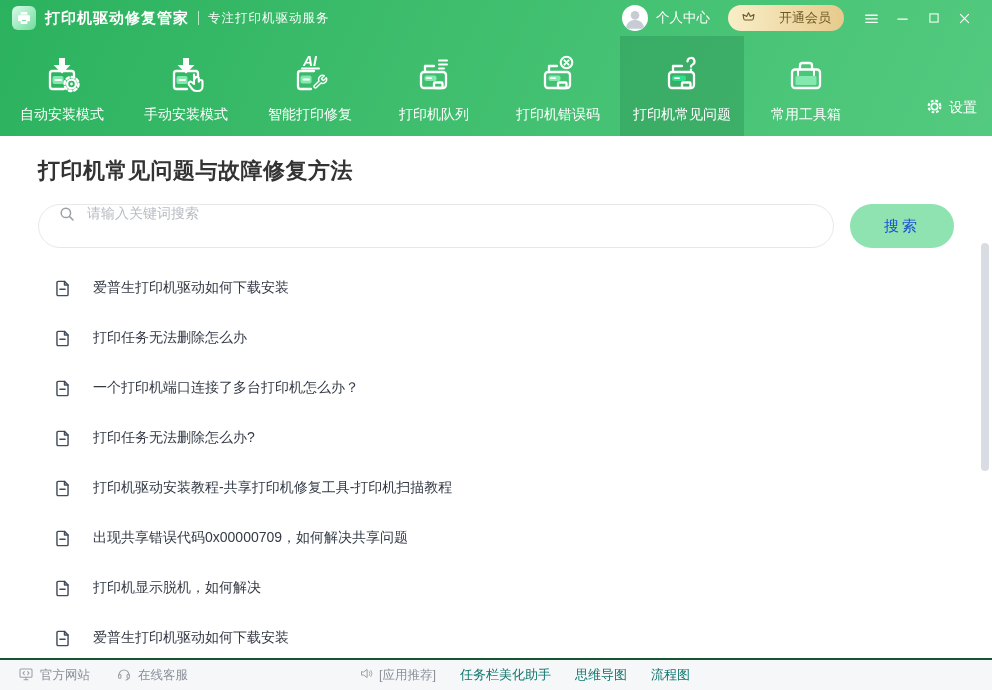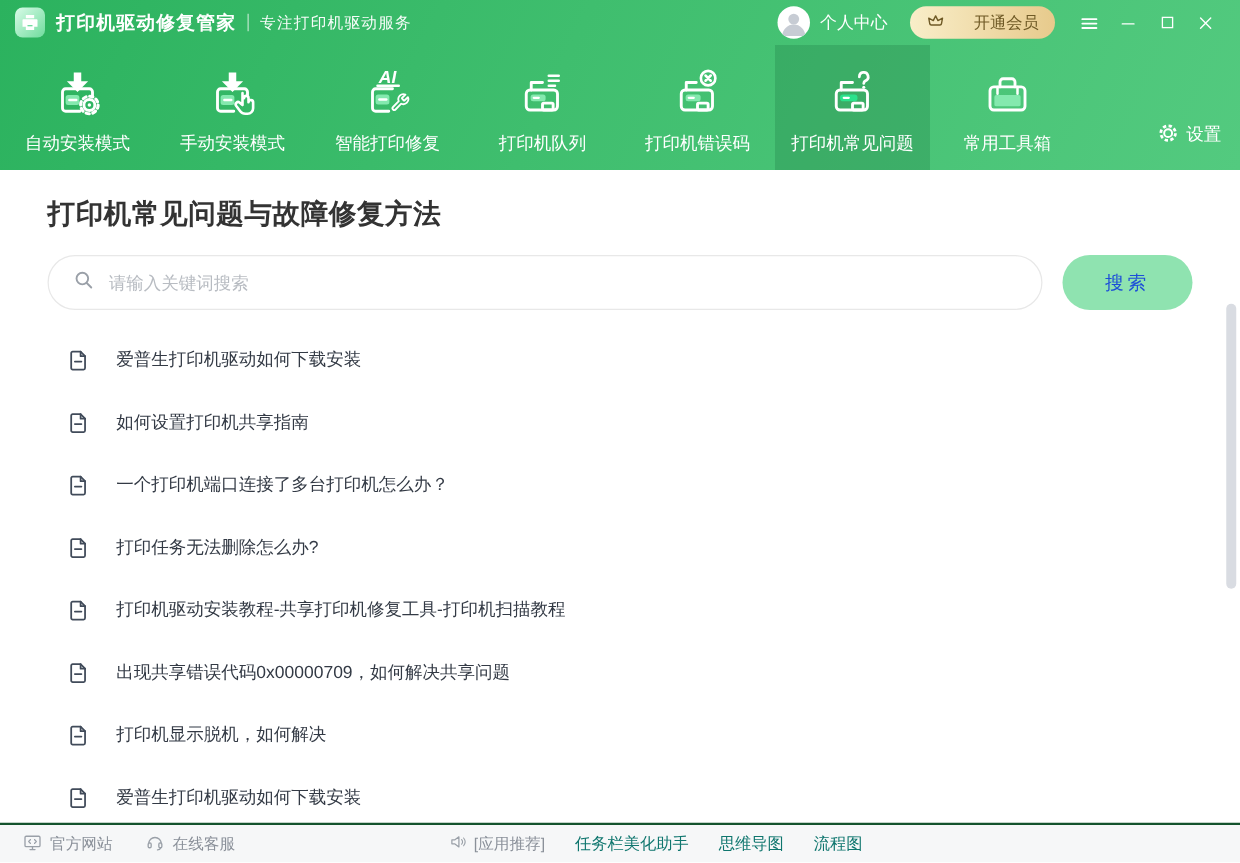--- a/index.html
+++ b/index.html
@@ -25,21 +25,21 @@
   .nav { flex:1; display:flex; }
   .nav-item { width:124px; display:flex; flex-direction:column; align-items:center; justify-content:flex-end; padding-bottom:12px; gap:7px; color:#fff; font-size:14px; cursor:pointer; }
   .nav-item.selected { background:rgba(8,80,40,.18); }
   .nav-icon { width:46px; height:46px; }
   .nav-settings { margin-left:auto; align-self:flex-end; display:flex; align-items:center; gap:5px; color:#fff; font-size:14px; padding:0 15px 17px 0; cursor:pointer; }
 
   
   .content { flex:1; padding:0 38px; position:relative; overflow:hidden; background:#fff; }
   .page-title { margin-top:20px; font-size:22px; font-weight:700; color:#333; letter-spacing:.5px; }
   .search-row { display:flex; margin-top:18px; gap:16px; }
-  .search-box { flex:1; height:44px; border:1px solid #e8e8e8; border-radius:23px; display:flex; align-items:center; padding:0 19px; background:#fff; }
+  .search-box { flex:1; height:44px; border:1px solid #e8e8e8; border-radius:23px; display:flex; align-items:flex-start; padding:0 19px; background:#fff; }
   .search-box input { border:none; outline:none; flex:1; font-size:14px; color:#333; margin-left:11px; background:transparent; }
   .search-box input::placeholder { color:#b8bcc2; }
   .search-btn { flex:0 0 104px; height:44px; border:none; border-radius:23px; background:#8fe3b0; color:#1d4ed8; font-size:15px; letter-spacing:3px; cursor:pointer;font-family:Liberation Mono, monospace; }
   .faq-list { margin-top:15px; }
   .faq-item { height:50px; display:flex; align-items:center; padding-left:15px; gap:21px; font-size:14px; color:#333a45; cursor:pointer; }
   .scrollbar-thumb { position:absolute; right:3px; top:107px; width:8px; height:228px; border-radius:4px; background:#d9dce2; cursor:pointer; }
 
   
   .footer { flex:0 0 32px; background:#f6f7f8; border-top:2px solid #14532d; display:flex; align-items:center; padding:0 18px; font-size:12.5px; color:#8a9099; }
   .footer-left { display:flex; gap:26px; }
@@ -230,21 +230,21 @@
             <path d="M8.7 13h6.6"></path>
           </svg>
         <span>爱普生打印机驱动如何下载安装</span>
       </div>
       <div class="faq-item">
         <svg width="19" height="19" viewBox="0 0 24 24" fill="none" stroke="#414b5a" stroke-width="1.8" stroke-linecap="round" stroke-linejoin="round">
             <path d="M6.5 3h8L19 7.5v12A1.5 1.5 0 0 1 17.5 21h-11A1.5 1.5 0 0 1 5 19.5v-15A1.5 1.5 0 0 1 6.5 3z"></path>
             <path d="M14.5 3v4.5H19"></path>
             <path d="M8.7 13h6.6"></path>
           </svg>
-        <span>如何设置打印机共享指南</span>
+        <span>打印任务无法删除怎么办</span>
       </div>
       <div class="faq-item">
         <svg width="19" height="19" viewBox="0 0 24 24" fill="none" stroke="#414b5a" stroke-width="1.8" stroke-linecap="round" stroke-linejoin="round">
             <path d="M6.5 3h8L19 7.5v12A1.5 1.5 0 0 1 17.5 21h-11A1.5 1.5 0 0 1 5 19.5v-15A1.5 1.5 0 0 1 6.5 3z"></path>
             <path d="M14.5 3v4.5H19"></path>
             <path d="M8.7 13h6.6"></path>
           </svg>
         <span>一个打印机端口连接了多台打印机怎么办？</span>
       </div>
       <div class="faq-item">

